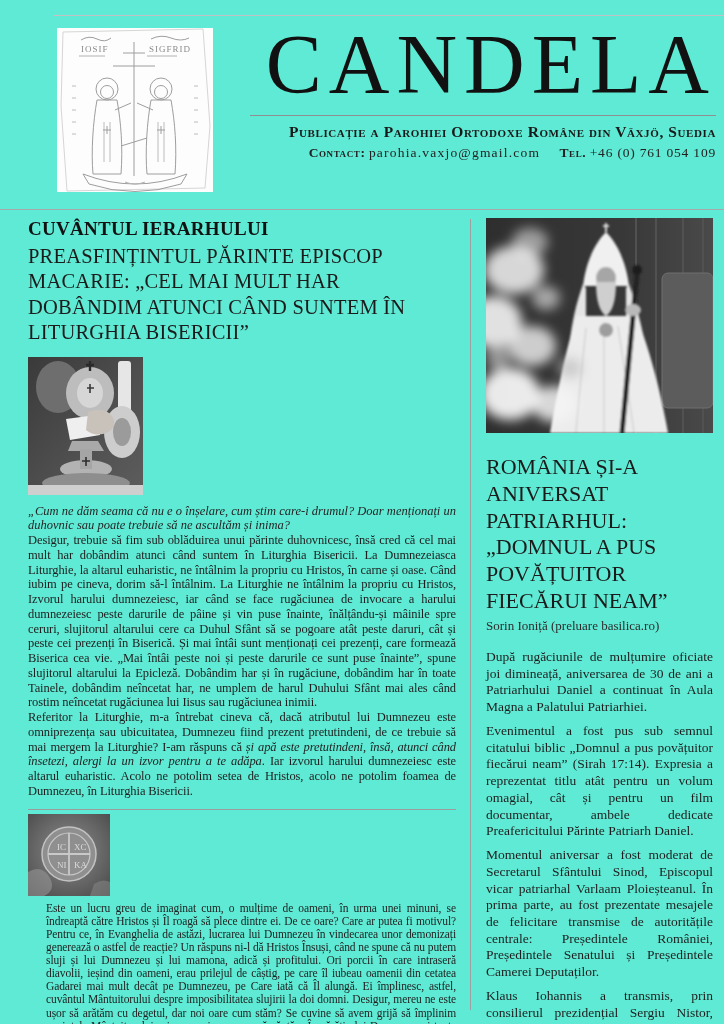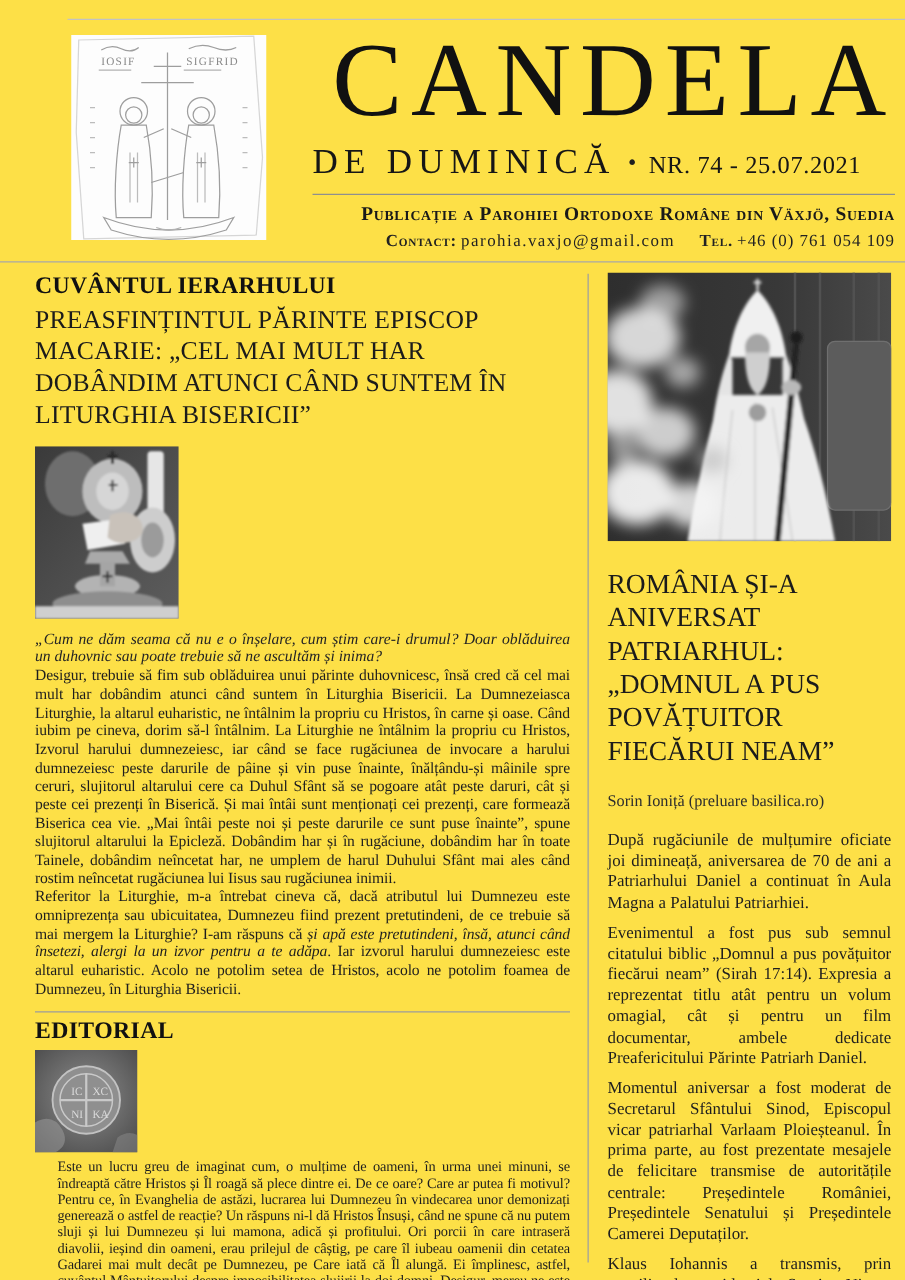--- a/index.html
+++ b/index.html
@@ -1,17 +1,17 @@
 <!DOCTYPE html>
 <html><head>
 <meta charset="utf-8">
 <style>
   html,body{margin:0;padding:0;background:#ffffff;}
   .page{
-    position:relative;width:724px;height:1024px;margin:0 auto;background:#fde047;
+    position:relative;width:724px;height:1024px;margin:0 auto;background:#5eead4;
     overflow:hidden;color:#1e1e1e;
     font-family:"Liberation Serif","DejaVu Serif",serif;
     -webkit-font-smoothing:antialiased;
   }
   
   .topline{position:absolute;left:54px;right:0;top:15px;height:1px;background:#c2c2c2;}
   .logo-sketch{position:absolute;left:55px;top:26px;width:160px;height:168px;}
   .masthead{position:absolute;left:250px;top:24px;width:466px;text-align:right;}
   .m-title{font-size:84px;line-height:.98;letter-spacing:7px;font-weight:400;color:#111;white-space:nowrap;}
   .m-sub{display:flex;align-items:baseline;gap:10px;margin-top:8px;white-space:nowrap;}
@@ -39,21 +39,21 @@
   .body-l{font-size:12.5px;line-height:1.18;text-align:justify;letter-spacing:-.1px;}
   .cite{font-size:11px;line-height:1.3;margin-top:3px;color:#222;}
   .it{font-style:italic;}
   .ed-rule{height:1px;background:#9c9c9c;margin:10px 0 4px;}
   .ed-row{display:flex;gap:9px;margin-top:3px;align-items:flex-start;}
   .seal-photo{width:82px;height:82px;flex:none;}
   .headline-ed{flex:1;font-size:17.5px;line-height:1.2;letter-spacing:.2px;color:#1b1b1b;}
   .body-ed{font-size:11.5px;line-height:1.14;text-align:justify;margin-top:6px;letter-spacing:-.1px;margin-left:18px;}
   .photo-patriarch{width:227px;height:215px;display:block;}
   .headline-r{font-size:22px;line-height:1.22;margin-top:21px;color:#1b1b1b;}
-  .byline{font-size:13px;margin-top:18px;color:#2d2d2d;}
+  .byline{font-size:13px;margin-top:3px;color:#2d2d2d;}
   .body-r{margin-top:15px;font-size:13.5px;line-height:1.24;text-align:justify;}
   .body-r p{margin:0 0 7px;}
 </style>
 </head>
 <body>
 
 <div class="page">
 
   <div class="topline"></div>
 
@@ -86,25 +86,20 @@
 
       <path d="M17,60 h4 M17,72 h4 M17,84 h4 M17,96 h4 M17,108 h4" stroke="#bcbcbc"></path>
       <path d="M139,60 h4 M139,72 h4 M139,84 h4 M139,96 h4 M139,108 h4" stroke="#bcbcbc"></path>
     </g>
     <text x="26" y="26" font-size="9" letter-spacing="1" fill="#8a8a8a" font-family="Liberation Serif, serif">IOSIF</text>
     <text x="94" y="26" font-size="9" letter-spacing="1" fill="#8a8a8a" font-family="Liberation Serif, serif">SIGFRID</text>
   </svg>
 
   <div class="masthead">
     <div class="m-title">CANDELA</div>
-    <div class="m-sub">
-      <span class="m-sub-main">DE DUMINICĂ</span>
-      <span class="m-bullet">•</span>
-      <span class="m-issue">NR. 74 - 25.07.2021</span>
-    </div>
     <div class="m-rule"></div>
     <div class="m-pub">Publicație a Parohiei Ortodoxe Române din Växjö, Suedia</div>
     <div class="m-contact">
       <span class="sc">Contact:</span>
       <span class="email">parohia.vaxjo@gmail.com</span>
       <span class="sc tel-label">Tel.</span>
       <span class="telnum">+46 (0) 761 054 109</span>
     </div>
   </div>
 
@@ -145,29 +140,28 @@
           <ellipse cx="58" cy="112" rx="26" ry="9" fill="#b3b3b3"></ellipse>
           <rect x="52" y="92" width="12" height="20" fill="#a5a5a5"></rect>
           <path d="M54,104 h8 M58,100 v9" stroke="#2e2e2e" stroke-width="1.6"></path>
           <ellipse cx="58" cy="126" rx="44" ry="10" fill="#8e8e8e"></ellipse>
           <rect x="0" y="128" width="115" height="10" fill="#cfcfcf"></rect>
         </g>
       </svg>
     </div>
 
     <div class="intro">
-        <p><span class="it">„Cum ne dăm seama că nu e o înșelare, cum știm care-i drumul? Doar oblăduirea un duhovnic sau poate trebuie să ne ascultăm și inima?</span></p>
+        <p><span class="it">„Cum ne dăm seama că nu e o înșelare, cum știm care-i drumul? Doar menționați un duhovnic sau poate trebuie să ne ascultăm și inima?</span></p>
       </div>
     <div class="body-l">
         <p><span>Desigur, trebuie să fim sub oblăduirea unui părinte duhovnicesc, însă cred că cel mai mult har dobândim atunci când suntem în Liturghia Bisericii. La Dumnezeiasca Liturghie, la altarul euharistic, ne întâlnim la propriu cu Hristos, în carne și oase. Când iubim pe cineva, dorim să-l întâlnim. La Liturghie ne întâlnim la propriu cu Hristos, Izvorul harului dumnezeiesc, iar când se face rugăciunea de invocare a harului dumnezeiesc peste darurile de pâine și vin puse înainte, înălțându-și mâinile spre ceruri, slujitorul altarului cere ca Duhul Sfânt să se pogoare atât peste daruri, cât și peste cei prezenți în Biserică. Și mai întâi sunt menționați cei prezenți, care formează Biserica cea vie. „Mai întâi peste noi și peste darurile ce sunt puse înainte”, spune slujitorul altarului la Epicleză. Dobândim har și în rugăciune, dobândim har în toate Tainele, dobândim neîncetat har, ne umplem de harul Duhului Sfânt mai ales când rostim neîncetat rugăciunea lui Iisus sau rugăciunea inimii.</span></p>
         <p><span>Referitor la Liturghie, m-a întrebat cineva că, dacă atributul lui Dumnezeu este omniprezența sau ubicuitatea, Dumnezeu fiind prezent pretutindeni, de ce trebuie să mai mergem la Liturghie? I-am răspuns că </span><span class="it">și apă este pretutindeni, însă, atunci când însetezi, alergi la un izvor pentru a te adăpa</span><span>. Iar izvorul harului dumnezeiesc este altarul euharistic. Acolo ne potolim setea de Hristos, acolo ne potolim foamea de Dumnezeu, în Liturghia Bisericii.</span></p>
       </div>
 
     <div class="ed-rule"></div>
-    <h2 class="section-h">EDITORIAL</h2>
 
     <div class="ed-row">
 
       <svg class="seal-photo" viewBox="0 0 82 82" xmlns="http://www.w3.org/2000/svg">
         <defs>
           <radialGradient id="mg" cx=".5" cy=".45" r=".8">
             <stop offset="0" stop-color="#8d8d8d"></stop>
               <stop offset="1" stop-color="#424242"></stop>
           </radialGradient>
         </defs>
@@ -233,20 +227,20 @@
         <ellipse cx="60" cy="80" rx="14" ry="12" opacity=".6"></ellipse>
         <ellipse cx="44" cy="24" rx="18" ry="14" opacity=".55"></ellipse>
         <ellipse cx="84" cy="150" rx="12" ry="10" fill="#bdbdbd" opacity=".7"></ellipse>
         <ellipse cx="12" cy="140" rx="12" ry="12" fill="#c4c4c4" opacity=".7"></ellipse>
       </g>
     </svg>
 
     <div class="headline-r">ROMÂNIA ȘI-A ANIVERSAT PATRIARHUL: „DOMNUL A PUS POVĂȚUITOR FIECĂRUI NEAM”</div>
     <div class="byline">Sorin Ioniță (preluare basilica.ro)</div>
     <div class="body-r">
-        <p><span>După rugăciunile de mulțumire oficiate joi dimineață, aniversarea de 70 de ani a Patriarhului Daniel a continuat în Aula Magna a Palatului Patriarhiei.</span></p>
+        <p><span>După rugăciunile de mulțumire oficiate joi dimineață, aniversarea de 30 de ani a Patriarhului Daniel a continuat în Aula Magna a Palatului Patriarhiei.</span></p>
         <p><span>Evenimentul a fost pus sub semnul citatului biblic „Domnul a pus povățuitor fiecărui neam” (Sirah 17:14). Expresia a reprezentat titlu atât pentru un volum omagial, cât și pentru un film documentar, ambele dedicate Preafericitului Părinte Patriarh Daniel.</span></p>
         <p><span>Momentul aniversar a fost moderat de Secretarul Sfântului Sinod, Episcopul vicar patriarhal Varlaam Ploieșteanul. În prima parte, au fost prezentate mesajele de felicitare transmise de autoritățile centrale: Președintele României, Președintele Senatului și Președintele Camerei Deputaților.</span></p>
         <p><span>Klaus Iohannis a transmis, prin consilierul prezidențial Sergiu Nistor, faptul că „aniversarea de astăzi este un prilej de celebrare a vitalității spiritualității ortodoxe”. Președintele României a apreciat mesajele și eforturile Bisericii în perioada „de cumpănă” a pandemiei.</span></p>
       </div>
   </div>
 
 </div>
 
 </body></html>

